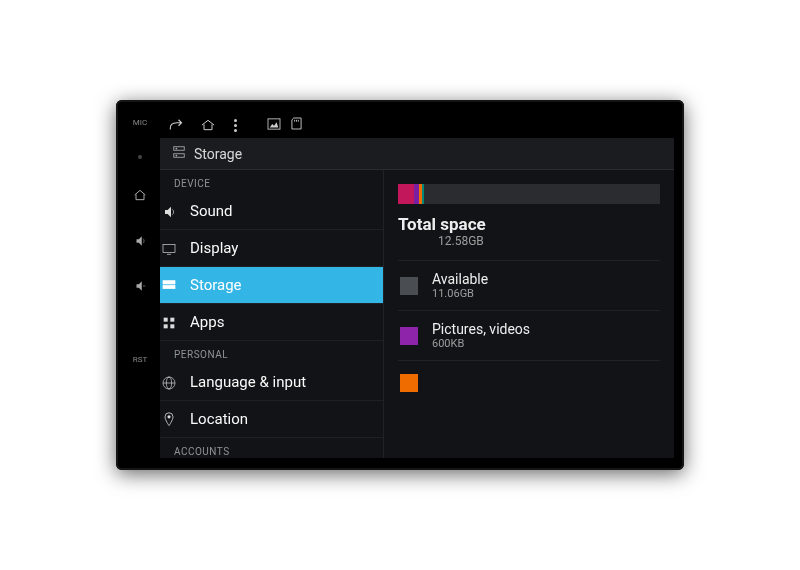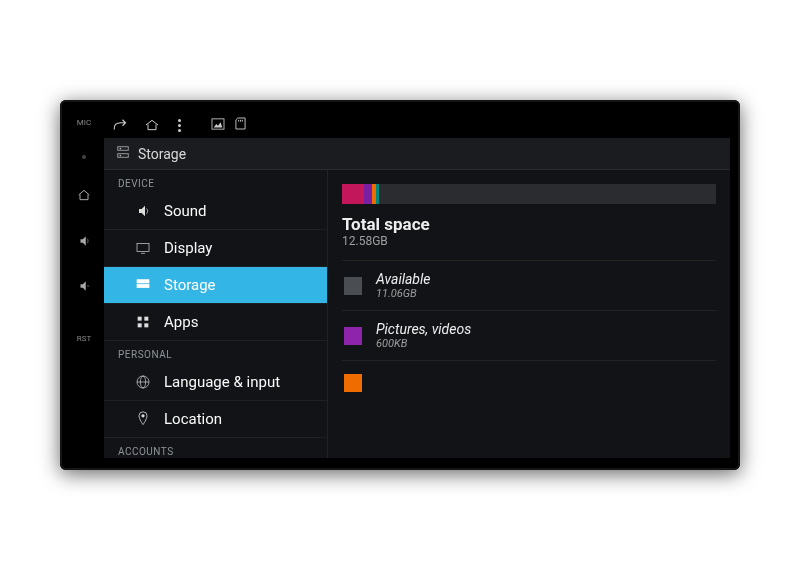--- a/index.html
+++ b/index.html
@@ -3,21 +3,21 @@
 <meta charset="utf-8">
 <style>
 * { margin: 0; padding: 0; box-sizing: border-box; }
 body {
   width: 800px; height: 570px;
   background: #fff;
   font-family: Roboto, "Helvetica Neue", Arial, sans-serif;
   display: flex; align-items: center; justify-content: center;
 }
 .device {
-  width: 680px; height: 370px;
+  width: 568px; height: 370px;
   background: #000;
   border-radius: 6px;
   box-shadow: 0 4px 20px rgba(0,0,0,0.6), inset 0 0 0 2px #151515;
   display: flex;
   padding: 12px 10px 12px 4px;
 }
 .hardware-strip {
   width: 40px;
   display: flex; flex-direction: column; align-items: center;
   color: #888; font-size: 9px; gap: 28px;
@@ -67,22 +67,22 @@
   background:#111316;
   border-right:1px solid #222;
   overflow:hidden;
 }
 .section-label {
   color:#8f9499; font-size:10px; letter-spacing:0.5px;
   padding: 8px 14px 4px;
   text-transform:uppercase;
 }
 .sidebar-item {
-  display:flex; align-items:center; gap:12px;
-  padding: 9px 30px;
+  display:flex; align-items:flex-end; gap:12px;
+  padding: 9px 0;
   color:#fafafa; font-size:15px;
   border-bottom:1px solid #1e2023;
   cursor:pointer;
 }
 .sidebar-item .icon { width:18px; display:flex; justify-content:center; }
 .sidebar-item.active {
   background:#33b5e5; color:#fff;
 }
 .sidebar-item.active .icon svg path,
 .sidebar-item.active .icon svg rect,
@@ -98,29 +98,28 @@
   display:flex;
 }
 .seg { height:100%; }
 .seg.pink { background:#c2185b; }
 .seg.purple { background:#7b1fa2; }
 .seg.orange { background:#ef6c00; }
 .seg.teal { background:#00897b; }
 
 .total { margin: 6px 0 12px; }
 .total .t1 { color:#eee; font-size:17px;font-weight:bold; }
-.total .t2 { color:#9e9e9e; font-size:12px; }
+.total .t2 { color:#9e9e9e; font-size:12px;margin-left:40px; }
 
 .row {
   display:flex; align-items:center; gap:14px;
   padding: 10px 2px;
   border-top:1px solid #222;
   cursor:pointer;
   min-height: 44px;
-  font-style: italic;
 }
 .row .swatch { width:18px; height:18px; flex:0 0 18px; }
 .row .swatch.grey   { background:#4a4d52; }
 .row .swatch.purple { background:#8e24aa; }
 .row .swatch.orange { background:#ef6c00; }
 .row .swatch.teal   { background:#00897b; }
 .row .rt { display:flex; flex-direction:column; }
 .row .rt .l1 { color:#eee; font-size:14px; }
 .row .rt .l2 { color:#9e9e9e; font-size:11px; }
 </style>
@@ -136,21 +135,21 @@
           <path fill="none" stroke="#aaa" stroke-width="1.5" d="M4 12 L12 5 L20 12 M6 11 V19 H18 V11"></path>
         </svg></div>
     <div class="hw-icon"><svg width="14" height="14" viewBox="0 0 24 24">
           <path fill="#aaa" d="M6 9v6h4l5 5V4l-5 5H6z"></path>
           <path fill="none" stroke="#aaa" d="M17 8a5 5 0 010 8"></path>
         </svg></div>
     <div class="hw-icon"><svg width="14" height="14" viewBox="0 0 24 24">
           <path fill="#aaa" d="M6 9v6h4l5 5V4l-5 5H6z"></path>
           <line x1="17" y1="12" x2="21" y2="12" stroke="#aaa"></line>
         </svg></div>
-    <div style="font-size:8px;color:#888;margin-top:10px;">RST</div>
+    <div style="font-size:8px;color:#888;margin-top:31px;">RST</div>
   </div>
 
   <div class="screen">
 
     <div class="statusbar">
       <div class="nav-icons">
         <span>
             <svg width="18" height="14" viewBox="0 0 24 18">
               <path fill="none" stroke="#ccc" stroke-width="1.5" d="M3 15 Q2 6 12 6 L18 6 M14 2 L18 6 L14 10"></path>
             </svg>

